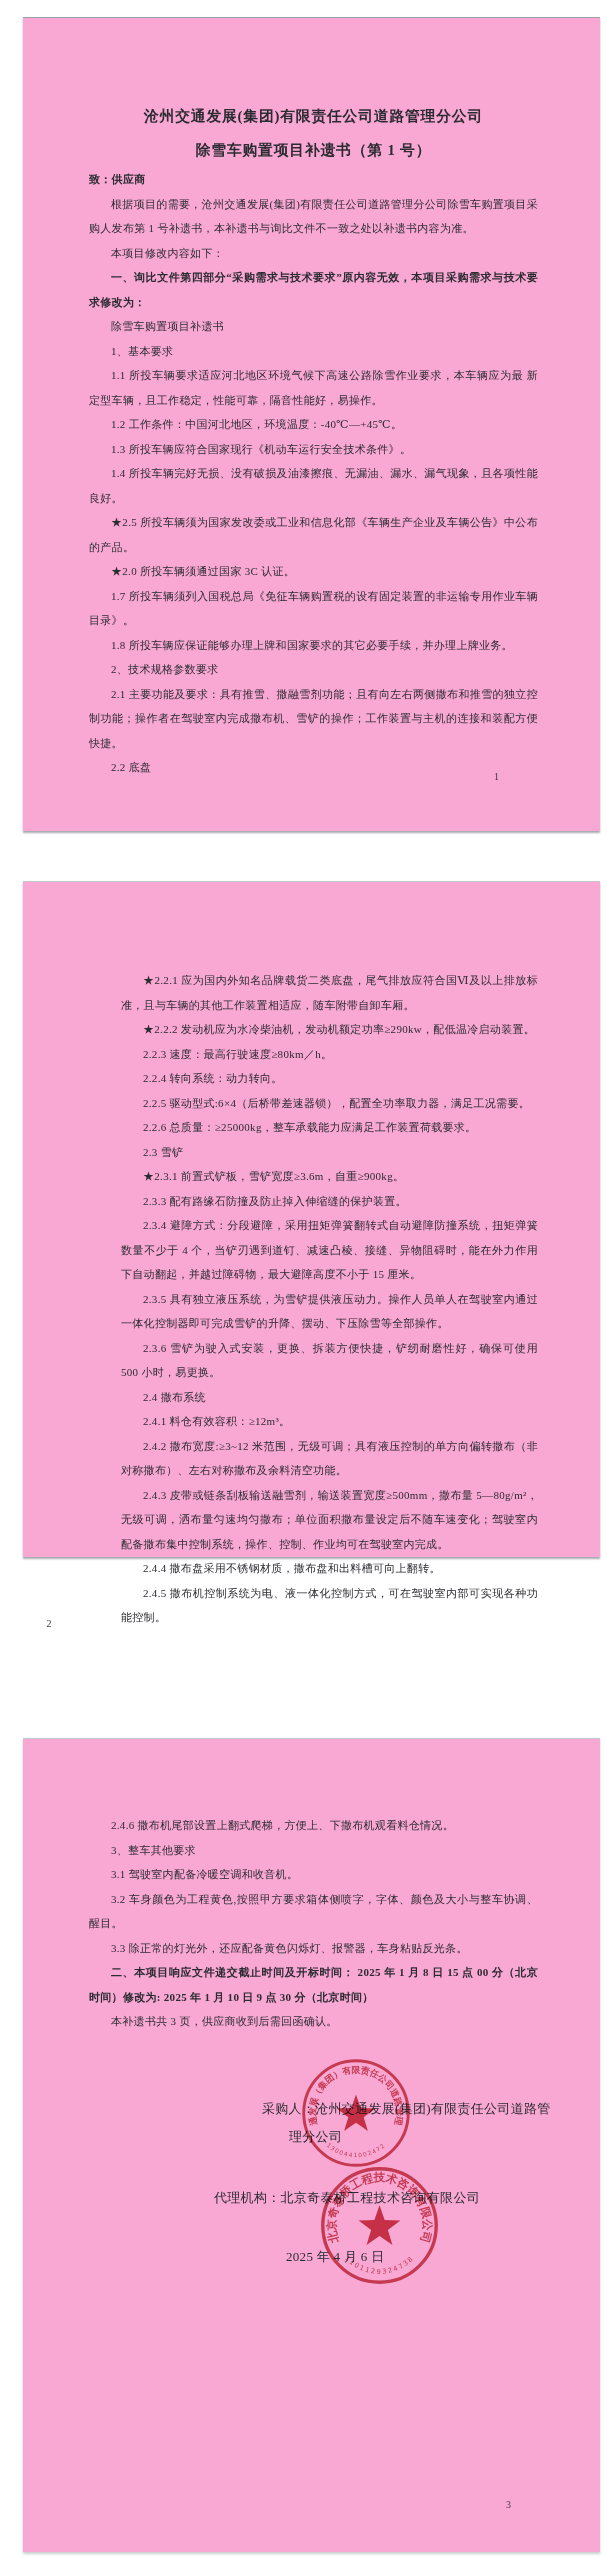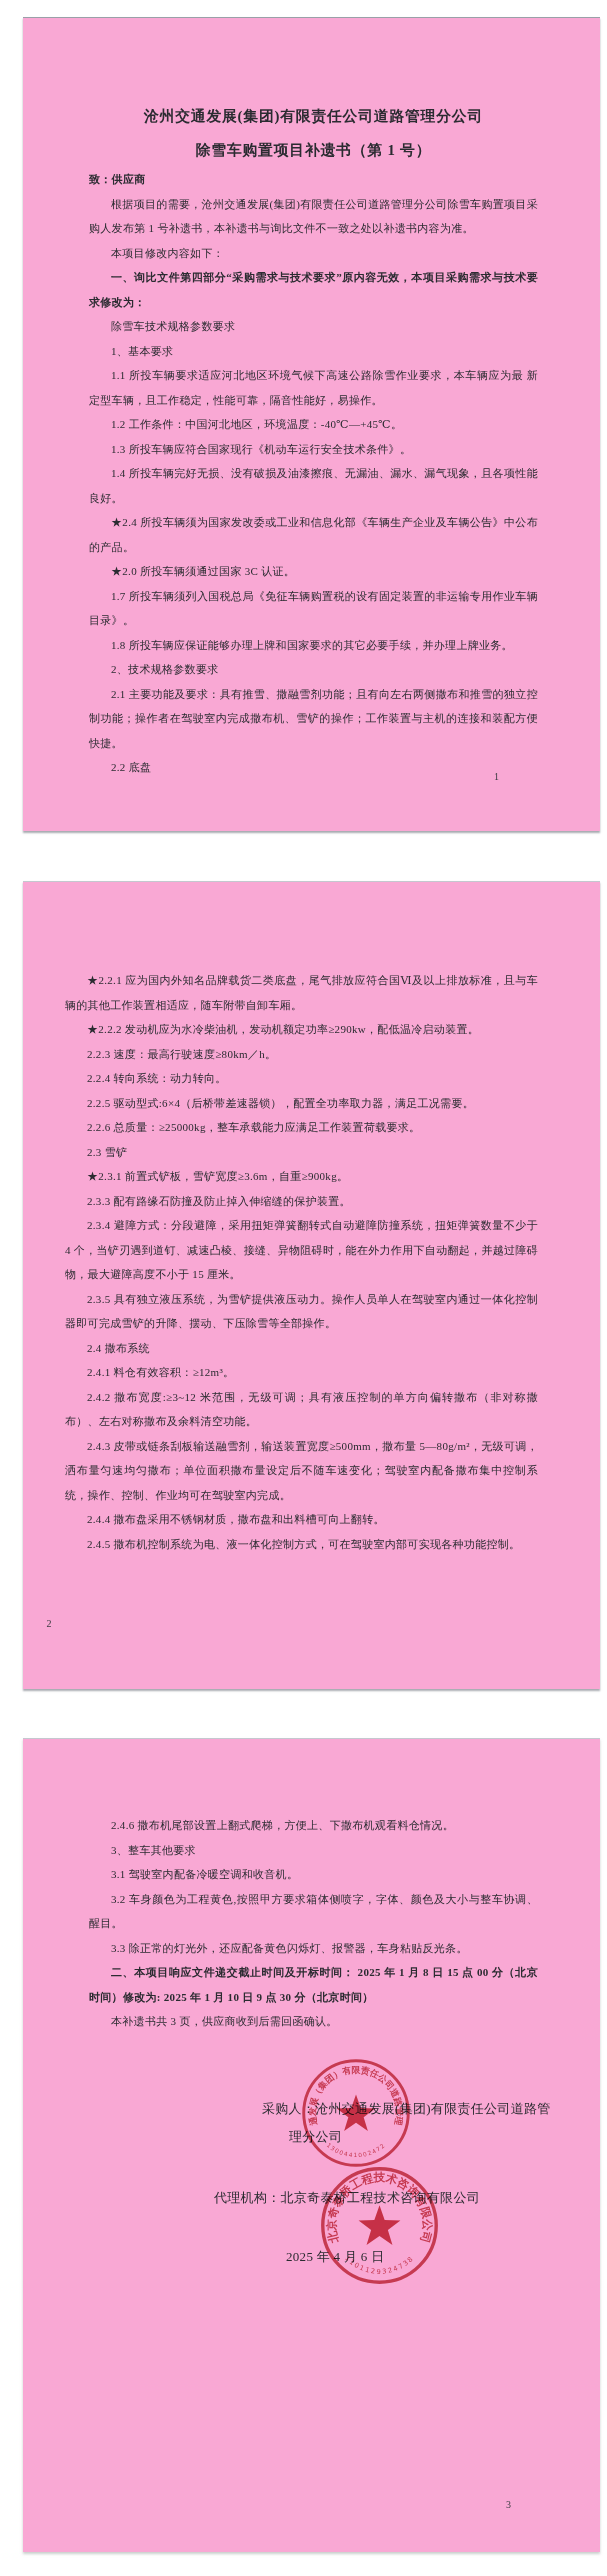--- a/index.html
+++ b/index.html
@@ -9,21 +9,21 @@
     font-family:"Liberation Serif","DejaVu Serif",serif;
     color:#2b2b31;
   }
   .page{
     position:absolute;left:23px;width:577px;
     background:#f9a8d4;
     box-sizing:border-box;
     box-shadow:0 1.7px 1.7px rgba(110,115,125,.6);
   }
   #page1{top:17px;height:814px;border-top:1.7px solid #9aa0a8;padding:81px 62px 0 66px;}
-  #page2{top:881px;height:808px;border-top:0.8px solid #c4c8cf;padding:86px 62px 0 42px;}
+  #page2{top:881px;height:676px;border-top:0.8px solid #c4c8cf;padding:86px 62px 0 98px;}
   #page3{top:1738px;height:814px;border-top:0.8px solid #c4c8cf;padding:74px 62px 8px 66px;box-shadow:0 1.7px 2.5px rgba(150,160,155,.5);}
   .para{
     font-size:11px;line-height:24.5px;letter-spacing:0.3px;
     text-align:justify;
   }
   .para.title{font-size:14.8px;font-weight:bold;text-align:center;line-height:34px;letter-spacing:0.8px;text-indent:0;}
   .para.bold{font-weight:bold;}
   .para.indent{text-indent:2em;}
   .page-number{position:absolute;font-size:10px;color:#3a3a40;}
   #page1 .page-number{left:471px;top:753px;}
@@ -40,27 +40,27 @@
 <body>
 
 <section class="page" id="page1">
   <div class="content">
       <div class="para title">沧州交通发展(集团)有限责任公司道路管理分公司</div>
       <div class="para title">除雪车购置项目补遗书（第 1 号）</div>
       <div class="para bold">致：供应商</div>
       <div class="para indent">根据项目的需要，沧州交通发展(集团)有限责任公司道路管理分公司除雪车购置项目采购人发布第 1 号补遗书，本补遗书与询比文件不一致之处以补遗书内容为准。</div>
       <div class="para indent">本项目修改内容如下：</div>
       <div class="para indent bold">一、询比文件第四部分“采购需求与技术要求”原内容无效，本项目采购需求与技术要求修改为：</div>
-      <div class="para indent">除雪车技术规格参数要求</div>
+      <div class="para indent">除雪车购置项目补遗书</div>
       <div class="para indent">1、基本要求</div>
       <div class="para indent">1.1 所投车辆要求适应河北地区环境气候下高速公路除雪作业要求，本车辆应为最 新定型车辆，且工作稳定，性能可靠，隔音性能好，易操作。</div>
       <div class="para indent">1.2 工作条件：中国河北地区，环境温度：-40℃—+45℃。</div>
       <div class="para indent">1.3 所投车辆应符合国家现行《机动车运行安全技术条件》。</div>
       <div class="para indent">1.4 所投车辆完好无损、没有破损及油漆擦痕、无漏油、漏水、漏气现象，且各项性能良好。</div>
-      <div class="para indent">★2.4 所投车辆须为国家发改委或工业和信息化部《车辆生产企业及车辆公告》中公布的产品。</div>
+      <div class="para indent">★2.5 所投车辆须为国家发改委或工业和信息化部《车辆生产企业及车辆公告》中公布的产品。</div>
       <div class="para indent">★2.0 所投车辆须通过国家 3C 认证。</div>
       <div class="para indent">1.7 所投车辆须列入国税总局《免征车辆购置税的设有固定装置的非运输专用作业车辆目录》。</div>
       <div class="para indent">1.8 所投车辆应保证能够办理上牌和国家要求的其它必要手续，并办理上牌业务。</div>
       <div class="para indent">2、技术规格参数要求</div>
       <div class="para indent">2.1 主要功能及要求：具有推雪、撒融雪剂功能；且有向左右两侧撒布和推雪的独立控制功能；操作者在驾驶室内完成撒布机、雪铲的操作；工作装置与主机的连接和装配方便快捷。</div>
       <div class="para indent">2.2 底盘</div>
     </div>
   <div class="page-number">1</div>
 </section>
 
@@ -70,20 +70,21 @@
       <div class="para indent">★2.2.2 发动机应为水冷柴油机，发动机额定功率≥290kw，配低温冷启动装置。</div>
       <div class="para indent">2.2.3 速度：最高行驶速度≥80km／h。</div>
       <div class="para indent">2.2.4 转向系统：动力转向。</div>
       <div class="para indent">2.2.5 驱动型式:6×4（后桥带差速器锁），配置全功率取力器，满足工况需要。</div>
       <div class="para indent">2.2.6 总质量：≥25000kg，整车承载能力应满足工作装置荷载要求。</div>
       <div class="para indent">2.3 雪铲</div>
       <div class="para indent">★2.3.1 前置式铲板，雪铲宽度≥3.6m，自重≥900kg。</div>
       <div class="para indent">2.3.3 配有路缘石防撞及防止掉入伸缩缝的保护装置。</div>
       <div class="para indent">2.3.4 避障方式：分段避障，采用扭矩弹簧翻转式自动避障防撞系统，扭矩弹簧数量不少于 4 个，当铲刃遇到道钉、减速凸棱、接缝、异物阻碍时，能在外力作用下自动翻起，并越过障碍物，最大避障高度不小于 15 厘米。</div>
       <div class="para indent">2.3.5 具有独立液压系统，为雪铲提供液压动力。操作人员单人在驾驶室内通过一体化控制器即可完成雪铲的升降、摆动、下压除雪等全部操作。</div>
+      <div class="para indent">2.3.6 雪铲为驶入式安装，更换、拆装方便快捷，铲纫耐磨性好，确保可使用 500 小时，易更换。</div>
       <div class="para indent">2.4 撒布系统</div>
       <div class="para indent">2.4.1 料仓有效容积：≥12m³。</div>
       <div class="para indent">2.4.2 撒布宽度:≥3~12 米范围，无级可调；具有液压控制的单方向偏转撒布（非对称撒布）、左右对称撒布及余料清空功能。</div>
       <div class="para indent">2.4.3 皮带或链条刮板输送融雪剂，输送装置宽度≥500mm，撒布量 5—80g/m²，无级可调，洒布量匀速均匀撒布；单位面积撒布量设定后不随车速变化；驾驶室内配备撒布集中控制系统，操作、控制、作业均可在驾驶室内完成。</div>
       <div class="para indent">2.4.4 撒布盘采用不锈钢材质，撒布盘和出料槽可向上翻转。</div>
       <div class="para indent">2.4.5 撒布机控制系统为电、液一体化控制方式，可在驾驶室内部可实现各种功能控制。</div>
     </div>
   <div class="page-number">2</div>
 </section>
 

